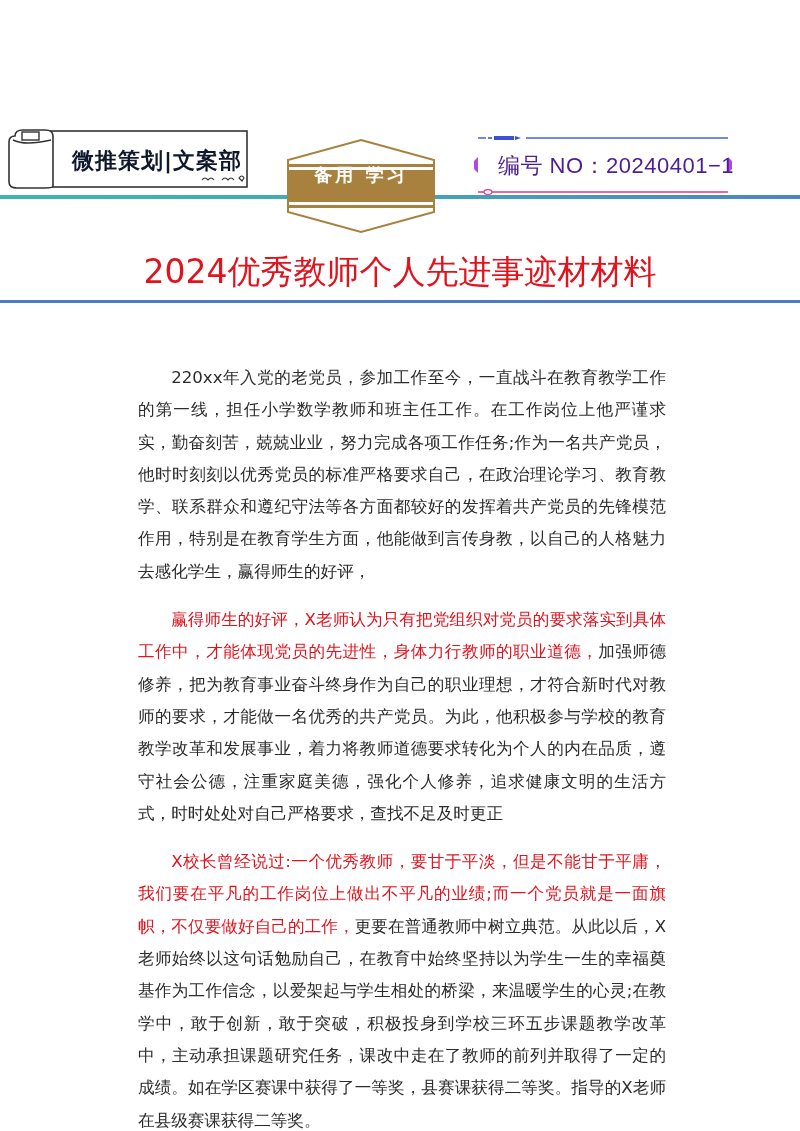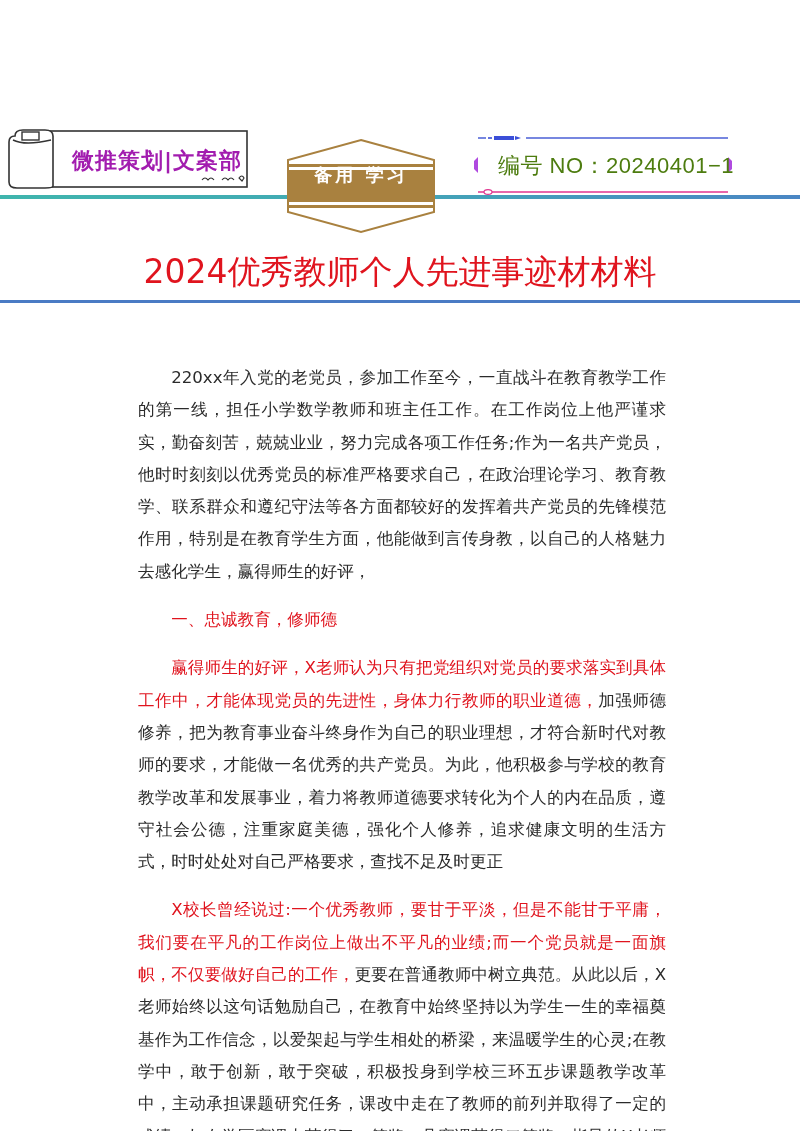--- a/index.html
+++ b/index.html
@@ -7,30 +7,30 @@
          font-family: "DejaVu Sans", "Liberation Sans", sans-serif; color: #2a2a2a; }
 
   
   .header-line {
     position: absolute; left: 0; top: 195px; width: 800px; height: 4px;
     background: linear-gradient(90deg, #3fb5ad 0%, #42a9b5 45%, #4a86c4 100%);
   }
   .scroll-box { position: absolute; left: 5px; top: 128px; width: 244px; height: 62px; }
   .scroll-label {
     position: absolute; left: 72px; top: 146px; font-size: 22px; font-weight: bold;
-    color: #a21caf; letter-spacing: 1px; font-family: "DejaVu Sans", sans-serif;
+    color: #0f172a; letter-spacing: 1px; font-family: "DejaVu Sans", sans-serif;
   }
   .hex-badge { position: absolute; left: 284px; top: 138px; width: 154px; height: 96px; }
   .hex-label {
     position: absolute; left: 284px; top: 163px; width: 154px; text-align: center;
     color: #ffffff; font-size: 18px; font-weight: bold; letter-spacing: 3px;
   }
   .number-box { position: absolute; left: 472px; top: 135px; width: 262px; height: 60px; }
   .number-label {
-    position: absolute; left: 498px; top: 151px; font-size: 22px; color: #4d7c0f;
+    position: absolute; left: 498px; top: 151px; font-size: 22px; color: #4c1d95;
     font-family: "Liberation Sans", "DejaVu Sans", sans-serif; letter-spacing: 0.5px;
   }
 
   
   .title {
     position: absolute; left: 0; top: 250px; width: 800px; text-align: center;
     font-size: 33px; color: #e0141e; font-family: "DejaVu Sans", sans-serif;
     letter-spacing: 0px;
   }
   .title-rule {
@@ -101,23 +101,20 @@
 </svg>
 <div class="number-label">编号 NO：20240401−1</div>
 
 <div class="title">2024优秀教师个人先进事迹材材料</div>
 <div class="title-rule"></div>
 
 <div class="content">
   <p>
     <span>220xx年入党的老党员，参加工作至今，一直战斗在教育教学工作的第一线，担任小学数学教师和班主任工作。在工作岗位上他严谨求实，勤奋刻苦，兢兢业业，努力完成各项工作任务;作为一名共产党员，他时时刻刻以优秀党员的标准严格要求自己，在政治理论学习、教育教学、联系群众和遵纪守法等各方面都较好的发挥着共产党员的先锋模范作用，特别是在教育学生方面，他能做到言传身教，以自己的人格魅力去感化学生，赢得师生的好评，</span>
   </p>
-  <p class="heading">
-    <span>一、忠诚教育，修师德</span>
-  </p>
   <p>
     <span class="red">赢得师生的好评，X老师认为只有把党组织对党员的要求落实到具体工作中，才能体现党员的先进性，身体力行教师的职业道德，</span><span>加强师德修养，把为教育事业奋斗终身作为自己的职业理想，才符合新时代对教师的要求，才能做一名优秀的共产党员。为此，他积极参与学校的教育教学改革和发展事业，着力将教师道德要求转化为个人的内在品质，遵守社会公德，注重家庭美德，强化个人修养，追求健康文明的生活方式，时时处处对自己严格要求，查找不足及时更正</span>
   </p>
   <p>
     <span class="red">X校长曾经说过:一个优秀教师，要甘于平淡，但是不能甘于平庸，我们要在平凡的工作岗位上做出不平凡的业绩;而一个党员就是一面旗帜，不仅要做好自己的工作，</span><span>更要在普通教师中树立典范。从此以后，X老师始终以这句话勉励自己，在教育中始终坚持以为学生一生的幸福奠基作为工作信念，以爱架起与学生相处的桥梁，来温暖学生的心灵;在教学中，敢于创新，敢于突破，积极投身到学校三环五步课题教学改革中，主动承担课题研究任务，课改中走在了教师的前列并取得了一定的成绩。如在学区赛课中获得了一等奖，县赛课获得二等奖。指导的X老师在县级赛课获得二等奖。</span>
   </p>
   <p class="heading">
     <span>二、兢兢业业，树师德</span>
   </p>
   <p>

